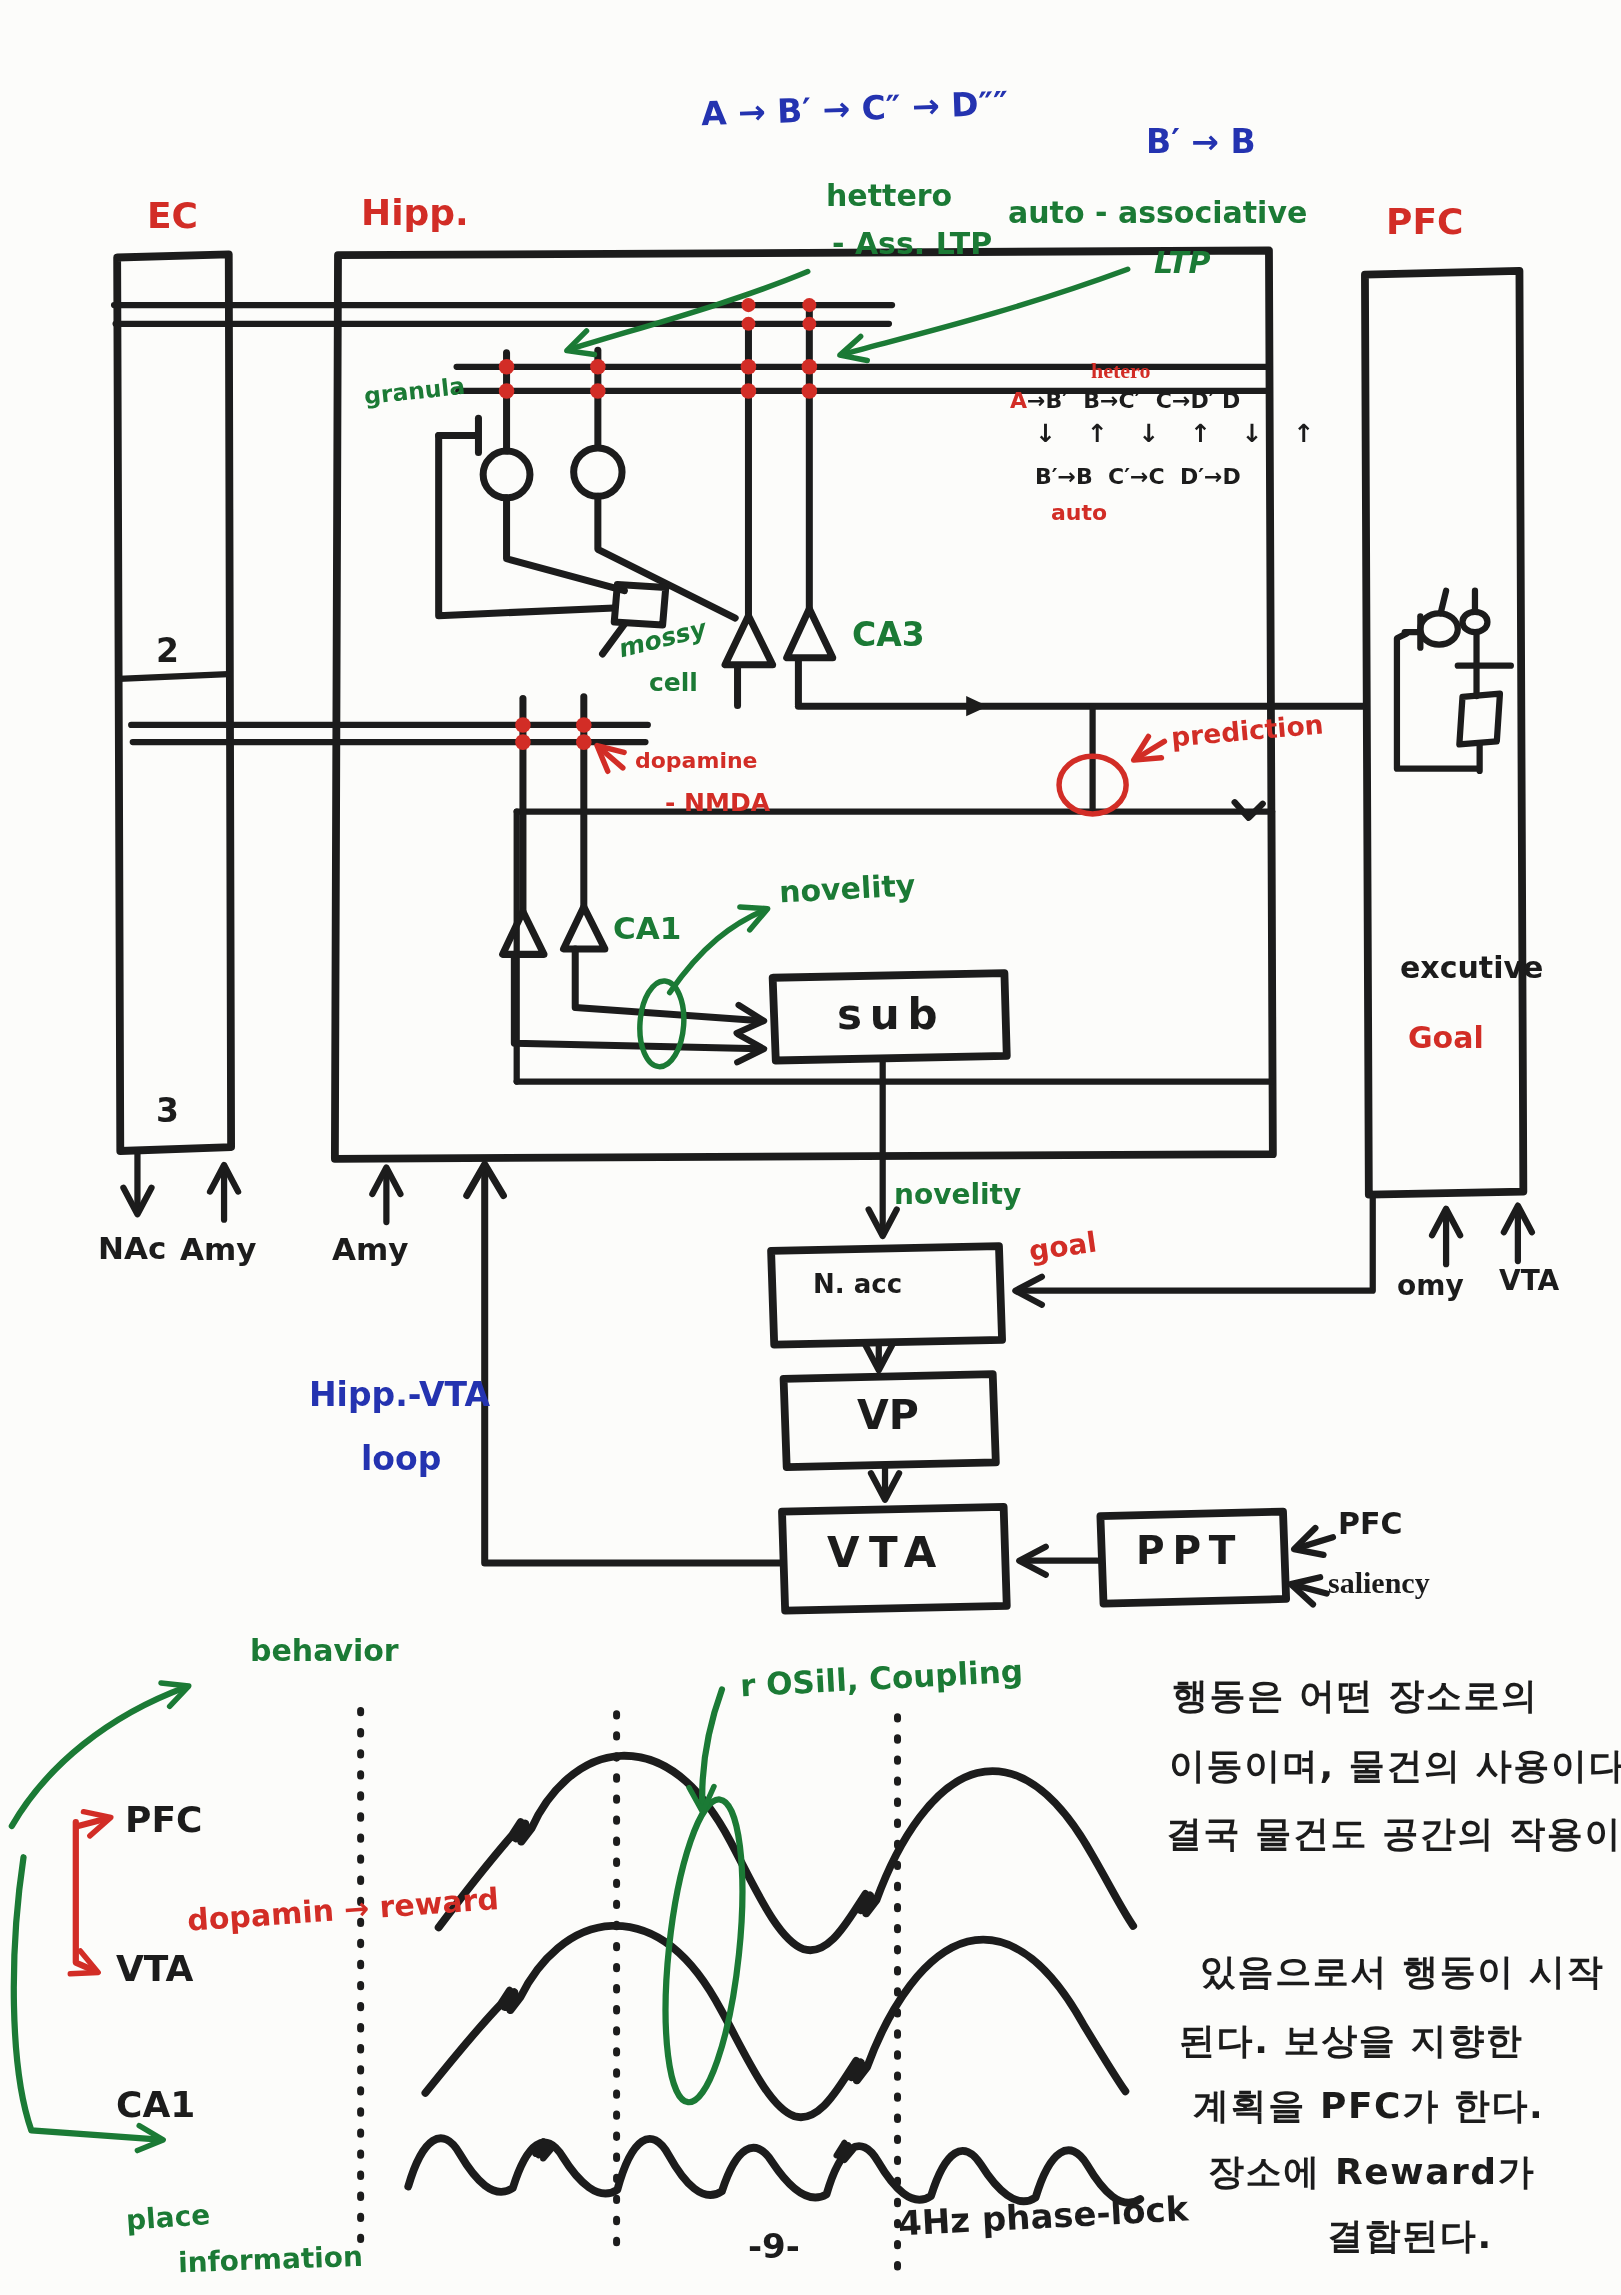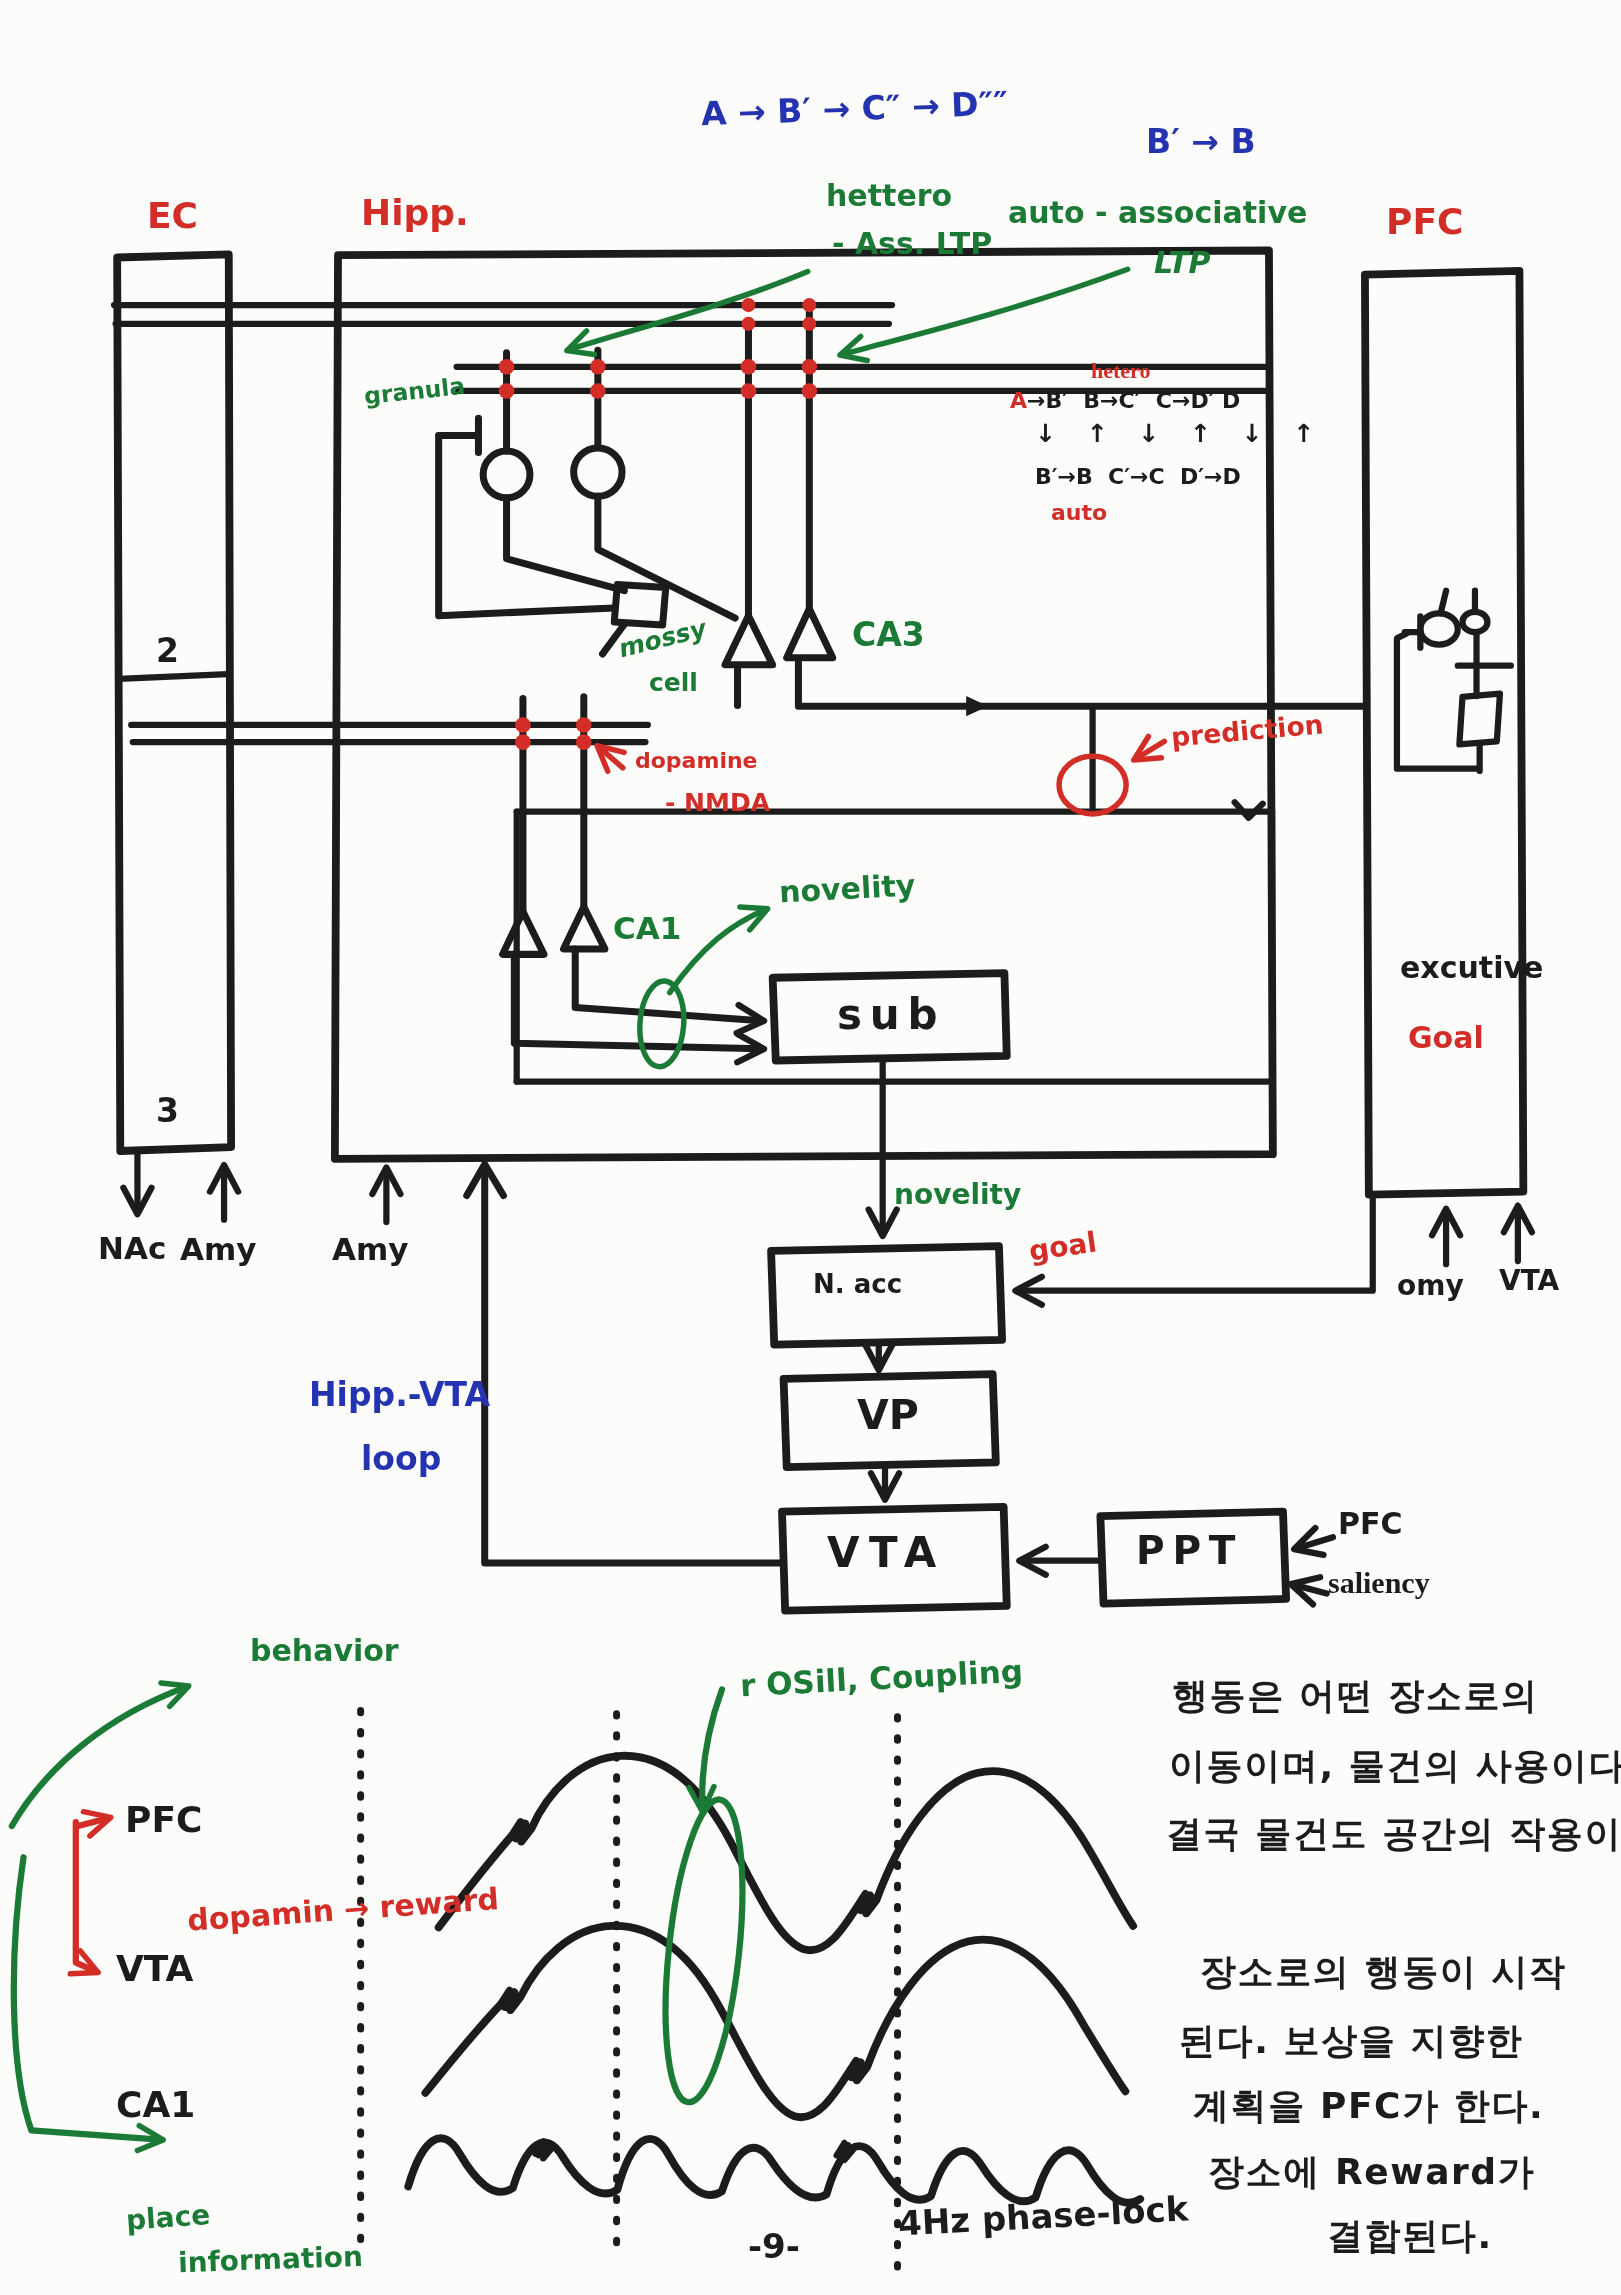--- a/index.html
+++ b/index.html
@@ -263,20 +263,20 @@
 <div class="lbl ink" style="left:116px;top:1950px;font-size:36px;">VTA</div>
 <div class="lbl ink" style="left:116px;top:2086px;font-size:36px;">CA1</div>
 <div class="lbl green" style="left:126px;top:2203px;font-size:28px;transform:rotate(-4deg);">place</div>
 <div class="lbl green" style="left:178px;top:2245px;font-size:28px;transform:rotate(-2deg);">information</div>
 <div class="lbl ink" style="left:748px;top:2229px;font-size:34px;">-9-</div>
 <div class="lbl ink" style="left:898px;top:2199px;font-size:34px;transform:rotate(-3deg);">4Hz phase-lock</div>
 
 <div class="lbl ink kline" style="left:1172px;top:1677px;font-size:36px;">행동은 어떤 장소로의</div>
 <div class="lbl ink kline" style="left:1169px;top:1747px;font-size:36px;">이동이며, 물건의 사용이다.</div>
 <div class="lbl ink kline" style="left:1166px;top:1815px;font-size:36px;">결국 물건도 공간의 작용이다.</div>
-<div class="lbl ink kline" style="left:1200px;top:1953px;font-size:36px;">장소로의 행동이 시작</div>
+<div class="lbl ink kline" style="left:1200px;top:1953px;font-size:36px;">있음으로서 행동이 시작</div>
 <div class="lbl ink kline" style="left:1179px;top:2022px;font-size:36px;">된다. 보상을 지향한</div>
 <div class="lbl ink kline" style="left:1193px;top:2087px;font-size:36px;">계획을 PFC가 한다.</div>
 <div class="lbl ink kline" style="left:1208px;top:2153px;font-size:36px;">장소에 Reward가</div>
 <div class="lbl ink kline" style="left:1327px;top:2217px;font-size:36px;">결합된다.</div>
 
 </div>
 
 
 </body></html>

